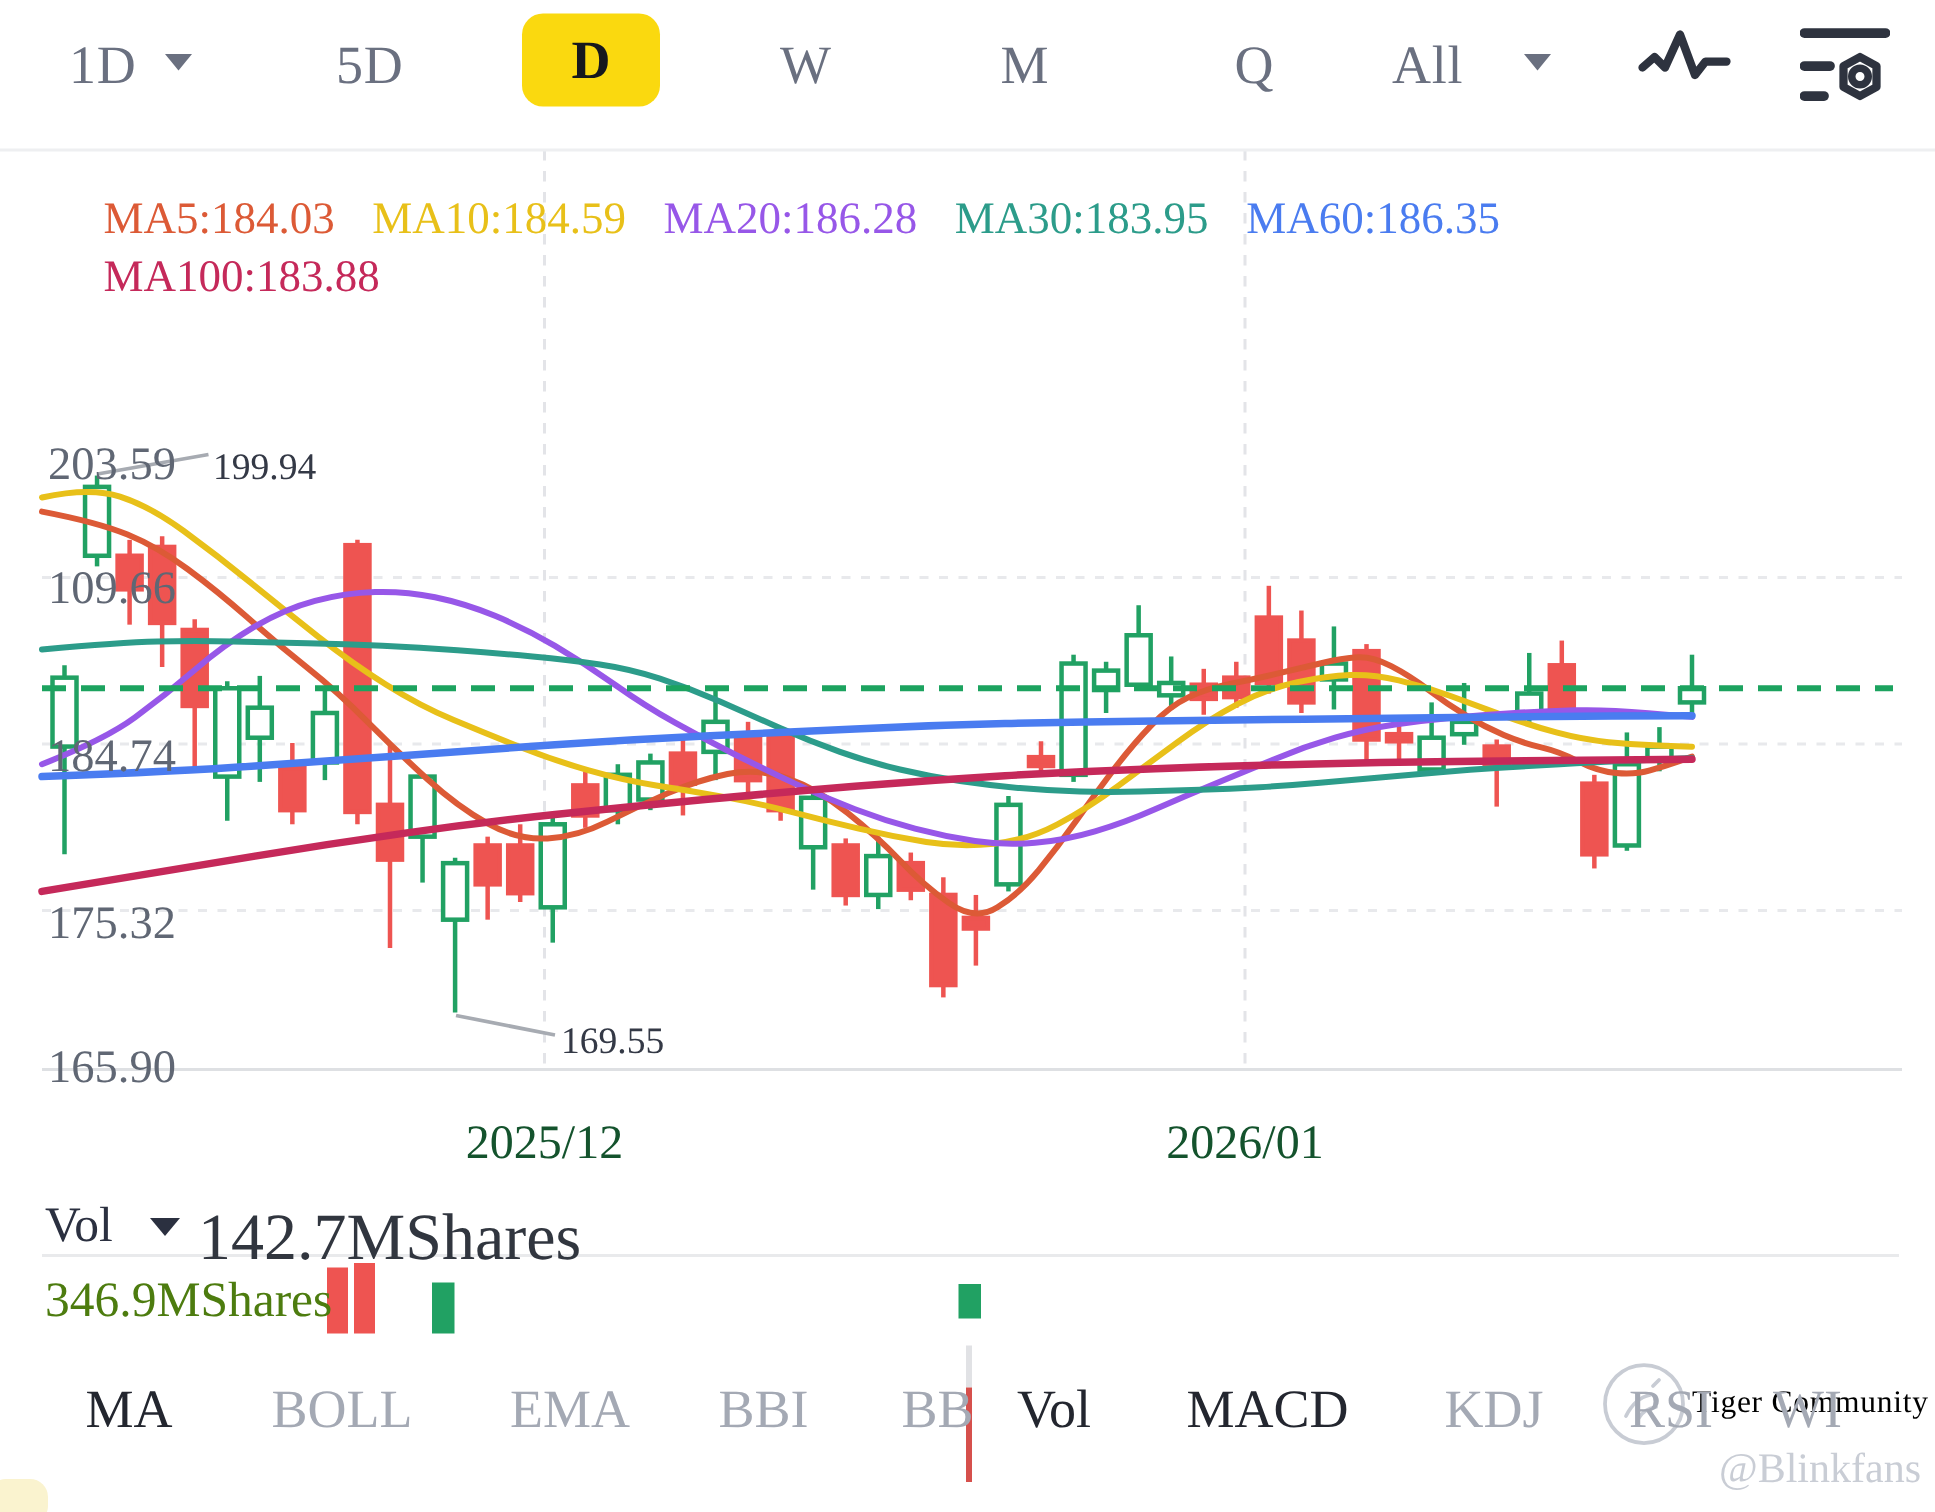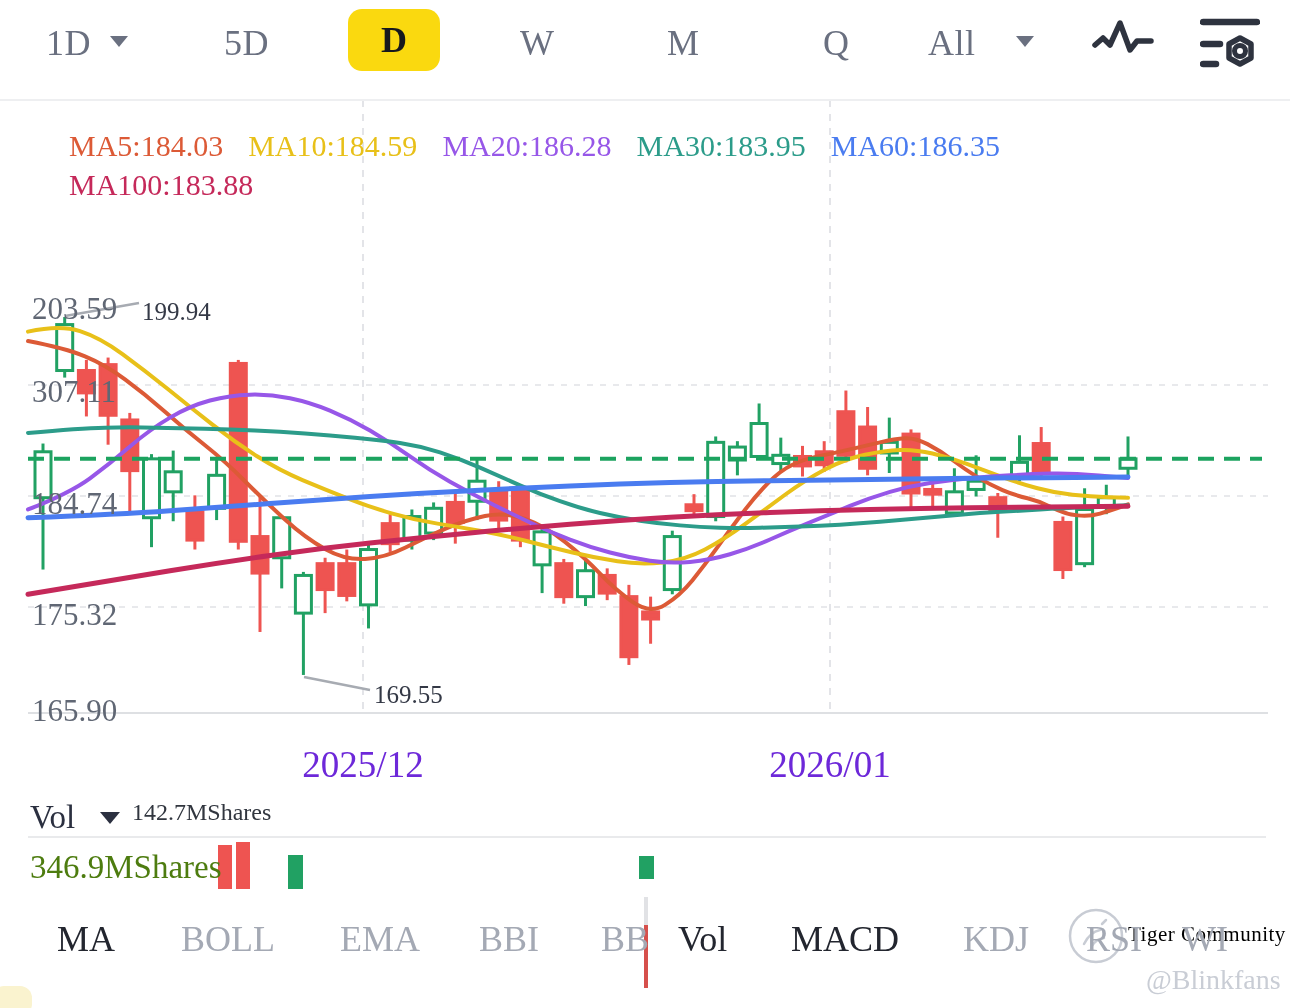--- a/index.html
+++ b/index.html
@@ -16,27 +16,27 @@
     border-top:11px solid #6A7080;}
   .tb-divider{position:absolute;left:0;top:99px;width:1290px;height:2px;background:#EEEFF1;}
   .tb-icon{position:absolute;top:18px;}
   
   .legend{position:absolute;left:49px;top:126px;z-index:3;font-size:30px;font-weight:500;white-space:nowrap;margin-left:20px;}
   .legend .row{height:39px;line-height:39px;}
   .legend span{margin-right:25px;}
   
   .axis-label{position:absolute;font-size:31px;color:#606774;z-index:2;}
   .anno-label{position:absolute;font-size:25px;color:#343946;font-weight:500;z-index:2;}
-  .x-label{position:absolute;top:730px;width:200px;text-align:center;font-size:37px;color:#6d28d9;z-index:2;}
+  .x-label{position:absolute;top:730px;width:200px;text-align:center;font-size:32px;color:#14532d;z-index:2;}
   
   .vol-head{position:absolute;left:0;top:799px;width:100%;z-index:3;}
   .vol-name{position:absolute;left:30px;font-size:33px;font-weight:500;color:#2B3040;}
   .vol-caret{position:absolute;left:100px;top:13px;width:0;height:0;border-left:10px solid transparent;
     border-right:10px solid transparent;border-top:12px solid #2B3040;}
-  .vol-cur{position:absolute;left:132px;font-size:24px;color:#31363F;}
+  .vol-cur{position:absolute;left:132px;font-size:44px;color:#31363F;}
   .vol-divider{position:absolute;left:28px;top:836px;width:1238px;height:2px;background:#E9EAEC;z-index:2;}
   .vol-max{position:absolute;left:30px;top:849px;font-size:33px;color:#4d7c0f;z-index:2;}
   
   .tabs{position:absolute;left:0;top:918px;width:100%;height:48px;z-index:4;}
   .tab{position:absolute;font-size:36px;font-weight:500;color:#A4A9B4;}
   .tab.active{color:#23262F;}
   .wm-circle{position:absolute;left:1066px;top:906px;z-index:3;}
   .wm-text1{position:absolute;left:1128px;top:922px;font-size:21px;letter-spacing:.5px;z-index:3;}
   .wm-text2{position:absolute;left:1146px;top:964px;font-size:28px;z-index:3;color:#C9CDD5;}
   .corner-blob{position:absolute;left:-8px;top:986px;width:40px;height:30px;background:#FAF3CF;
@@ -200,21 +200,21 @@
     <div class="tb-divider"></div>
   </div>
 
   <div class="legend">
     <div class="row" id="legend-row1"><span style="color: rgb(220, 90, 54);">MA5:184.03</span><span style="color: rgb(232, 192, 25);">MA10:184.59</span><span style="color: rgb(151, 87, 232);">MA20:186.28</span><span style="color: rgb(44, 156, 138);">MA30:183.95</span><span style="color: rgb(74, 124, 240);">MA60:186.35</span></div>
     <div class="row" id="legend-row2"><span style="color: rgb(197, 41, 90);">MA100:183.88</span></div>
   </div>
 
   <div class="layer" id="chart-labels">
       <div class="axis-label" style="left:32px;top:278px">203.59</div>
-      <div class="axis-label" style="left:32px;top:361px">307.11</div>
+      <div class="axis-label" style="left:32px;top:361px">109.66</div>
       <div class="axis-label" style="left:32px;top:473px">184.74</div>
       <div class="axis-label" style="left:32px;top:584px">175.32</div>
       <div class="axis-label" style="left:32px;top:680px">165.90</div>
       <div class="x-label" style="left:263px">2025/12</div>
       <div class="x-label" style="left:730px">2026/01</div>
       <div class="anno-label" style="left:142px;top:285px">199.94</div>
       <div class="anno-label" style="left:374px;top:668px">169.55</div>
     </div>
 
   <div class="vol-head">

